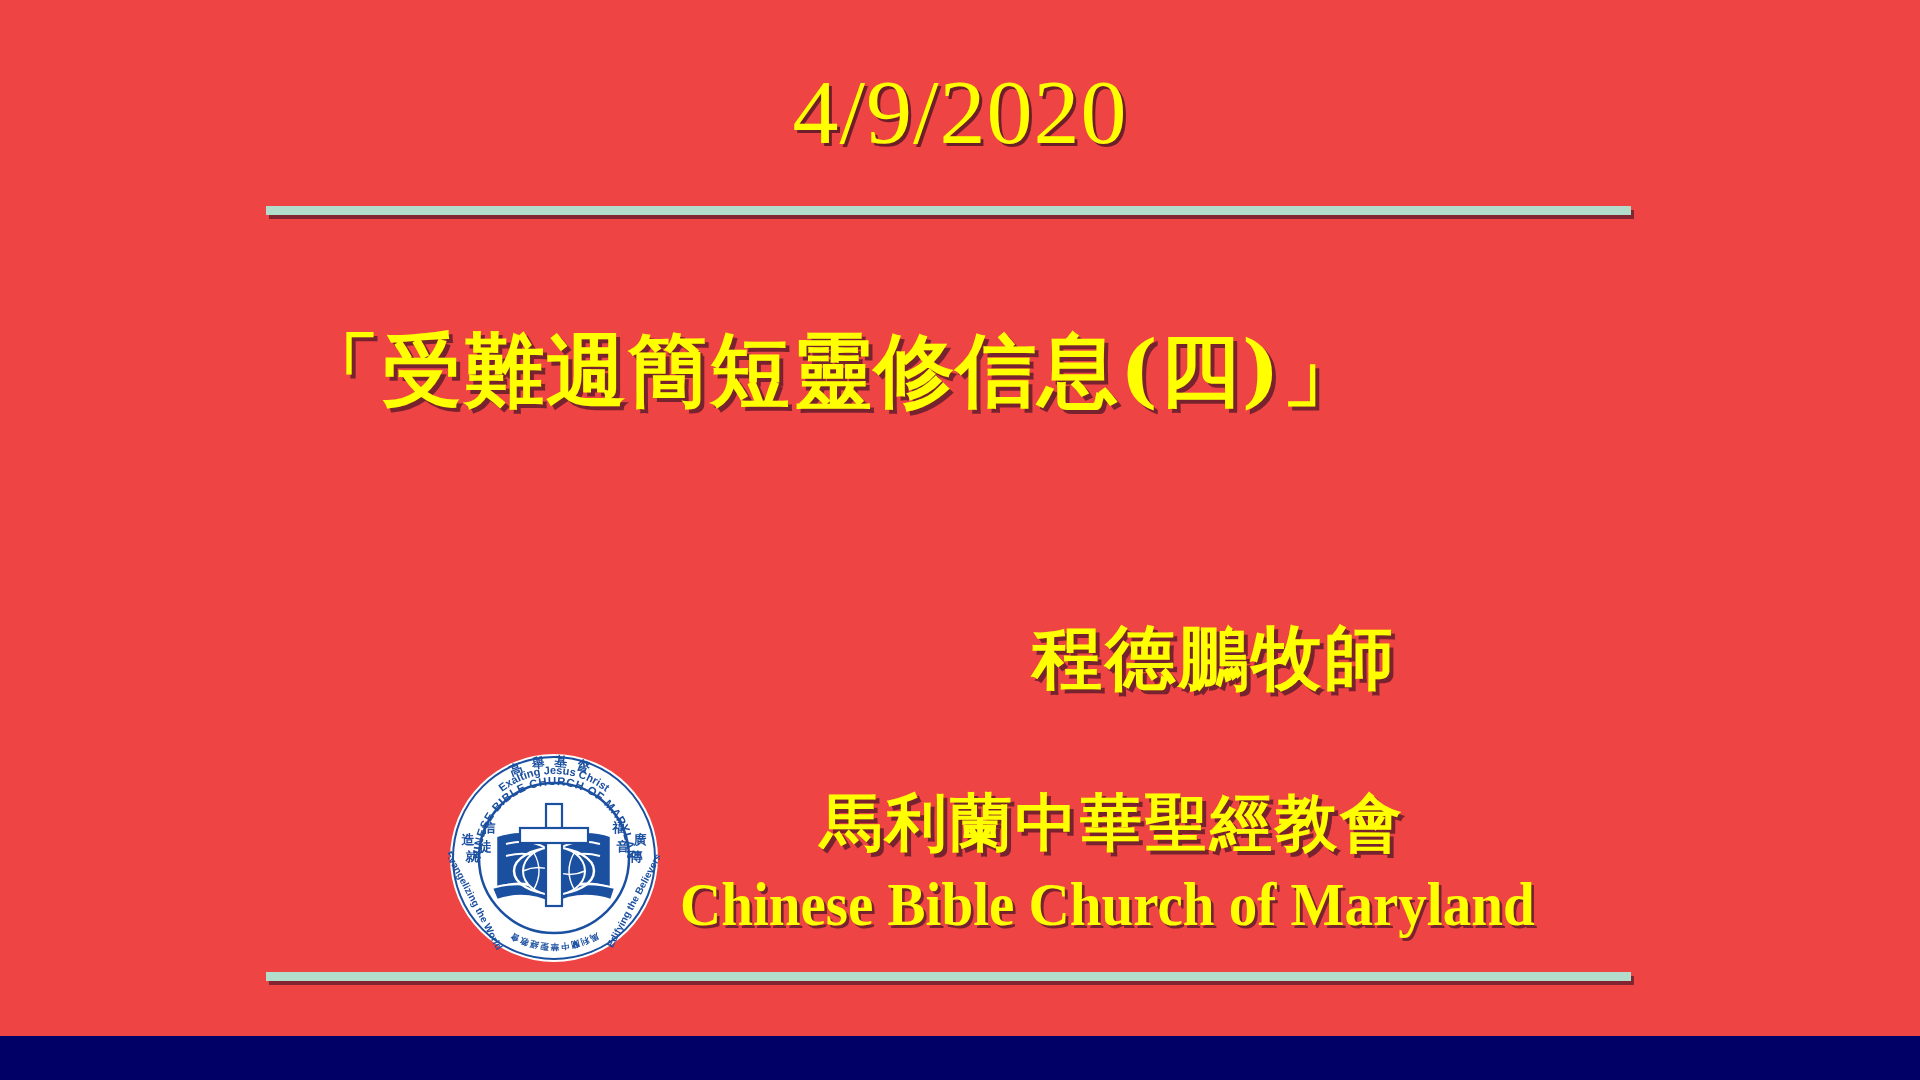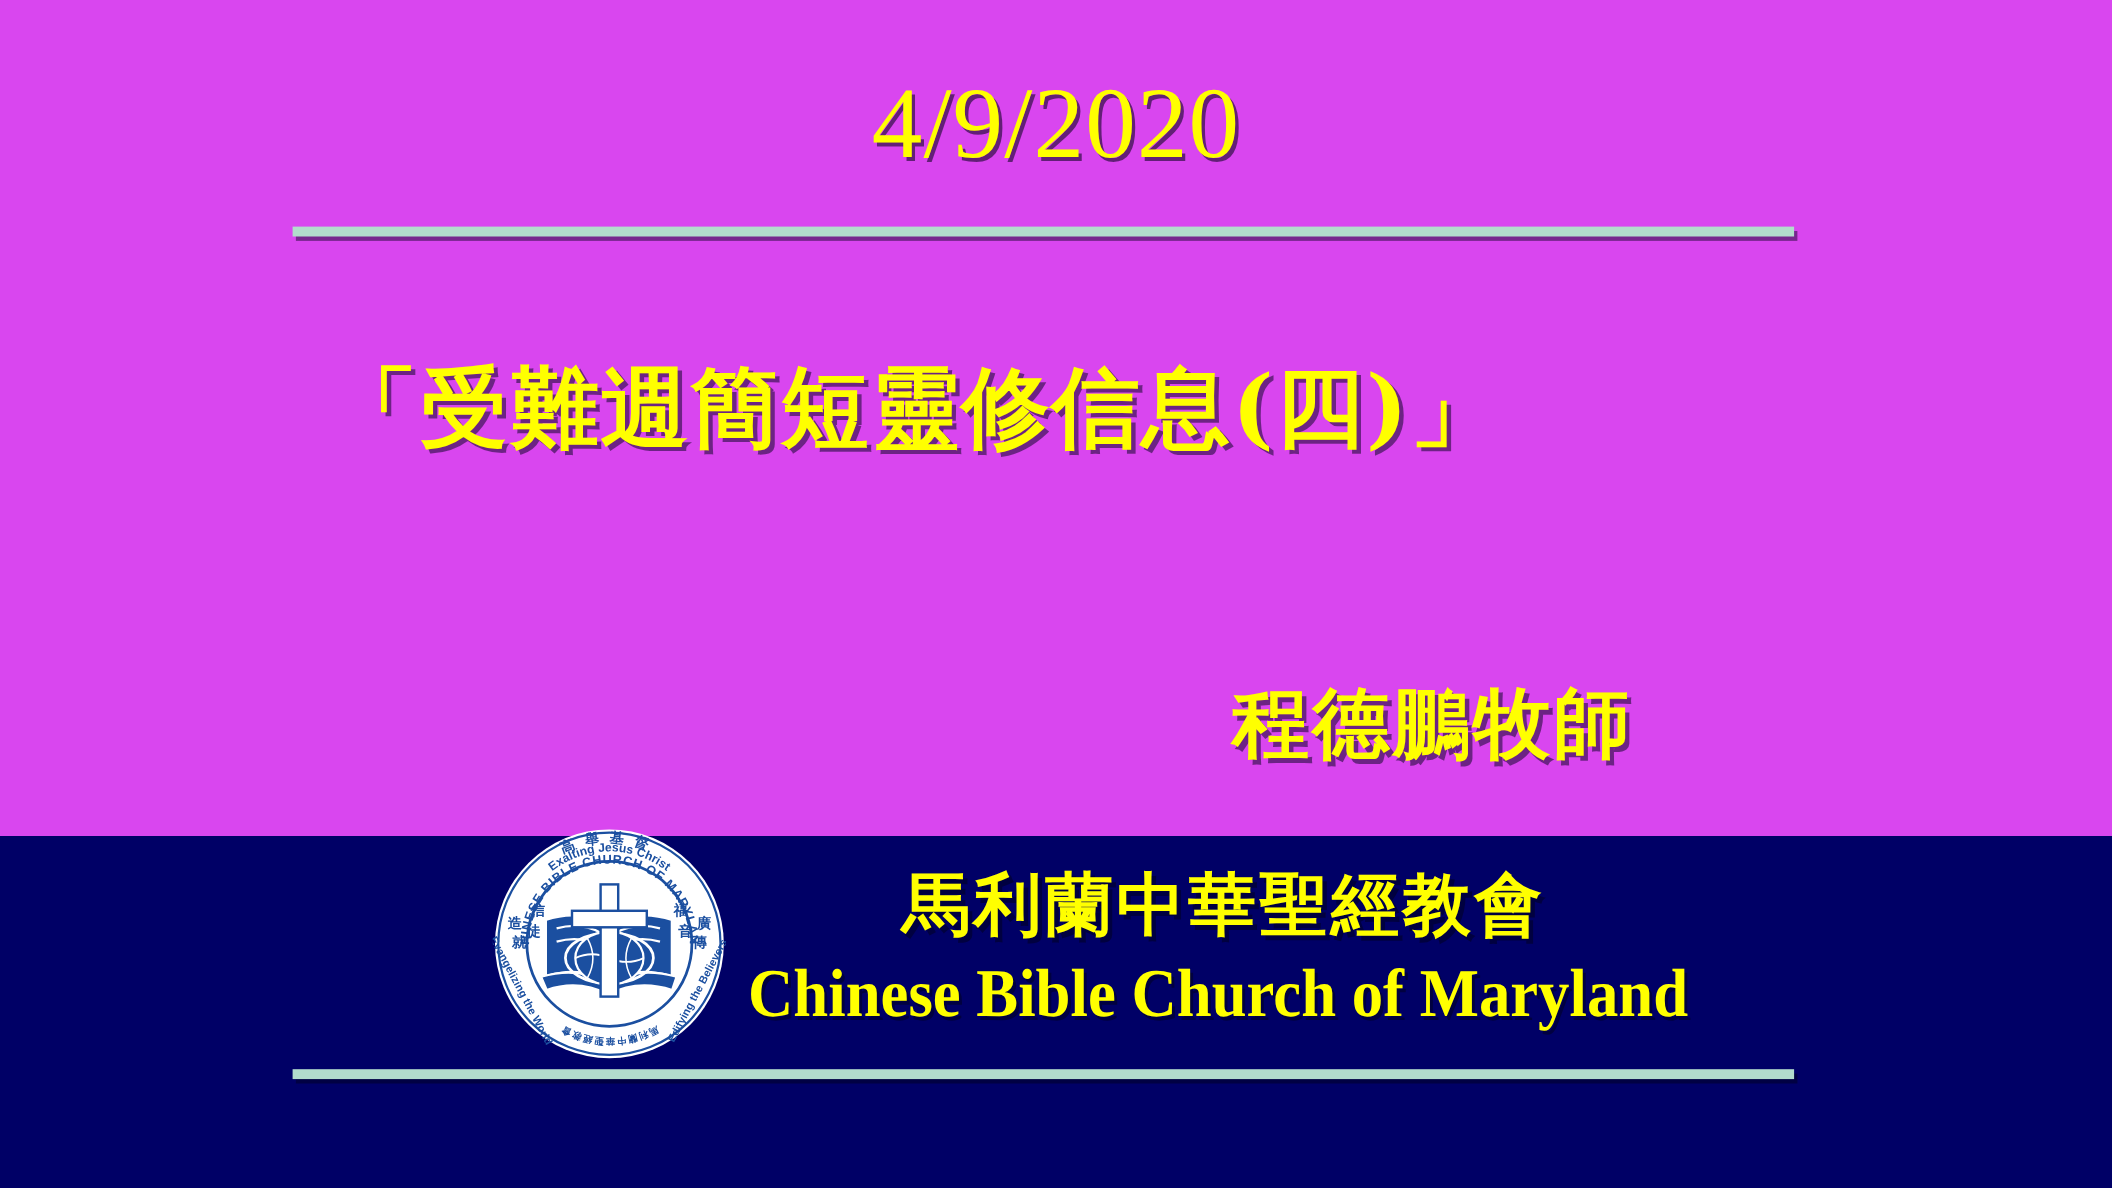--- a/index.html
+++ b/index.html
@@ -10,22 +10,22 @@
   }
   body {
     width: 1920px;
     height: 1080px;
     overflow: hidden;
     font-family: "Liberation Serif", "DejaVu Serif", serif;
   }
   #slide {
     position: relative;
     width: 1920px;
-    height: 760px;
-    background: #d946ef;
+    height: 1036px;
+    background: #ef4444;
   }
 
   
   .date-line {
     position: absolute;
     left: 0;
     top: 62px;
     width: 1920px;
     text-align: center;
     color: #FFFF00;
@@ -70,21 +70,21 @@
     position: absolute;
     left: 690px;
     top: 472px;
     font-size: 74px;
     line-height: 92px;
     letter-spacing: 2px;
   }
 
   .speaker {
     position: absolute;
-    left: 1120px;
+    left: 1032px;
     top: 614px;
     font-size: 70px;
     line-height: 88px;
     letter-spacing: 3px;
   }
 
   
   .church-cn {
     position: absolute;
     left: 820px;

